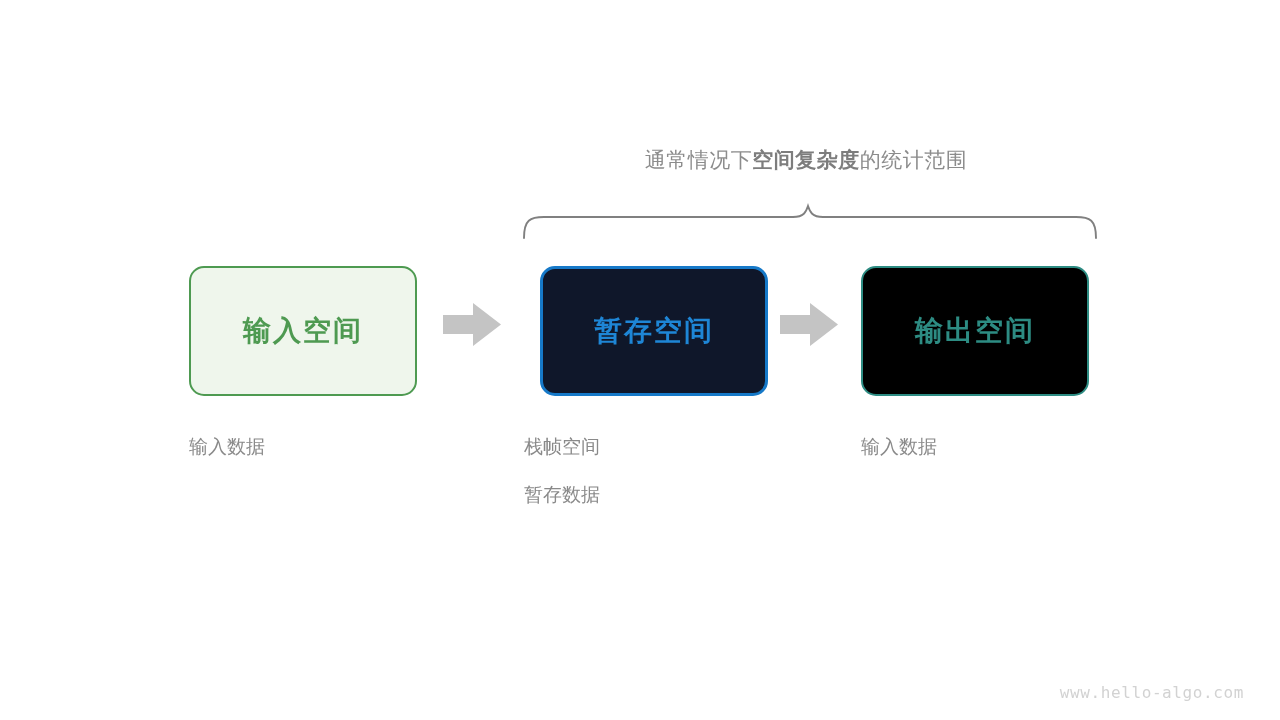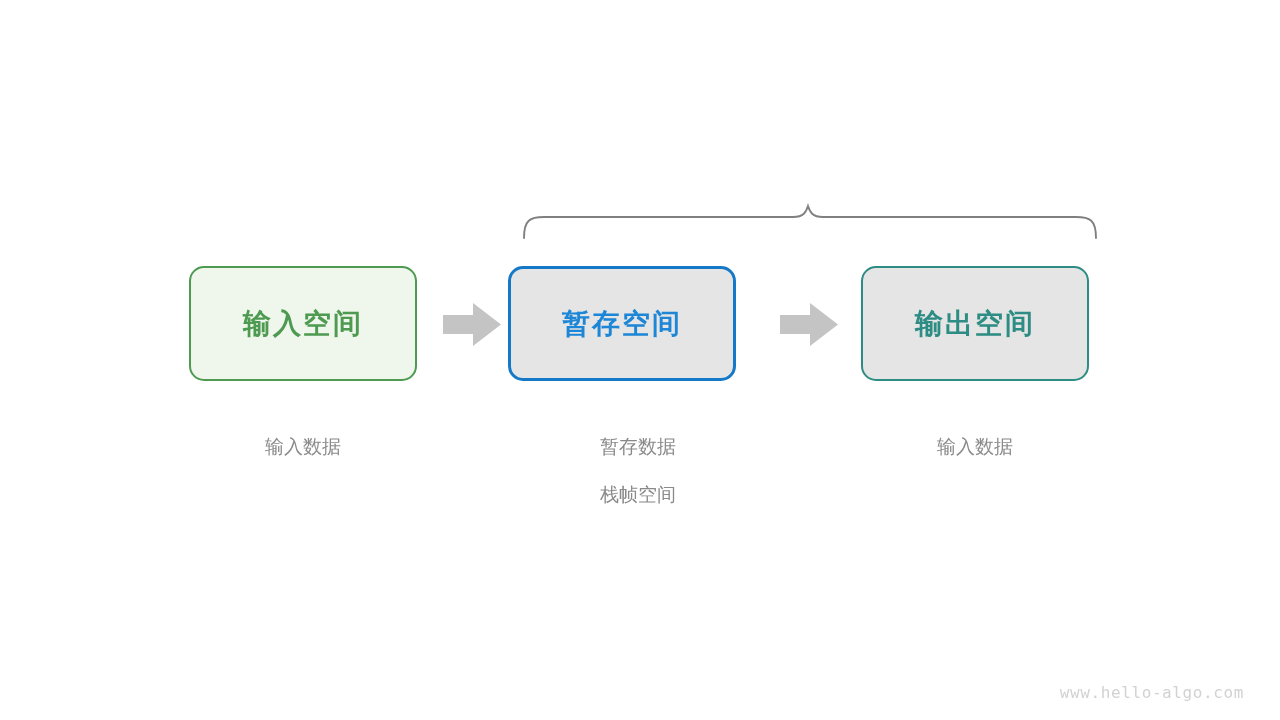--- a/index.html
+++ b/index.html
@@ -49,65 +49,64 @@
     top: 196px;
     width: 600px;
     height: 56px;
   }
 
   
   .box {
     position: absolute;
     top: 266px;
     width: 228px;
-    height: 115px;
+    height: 130px;
     border-radius: 15px;
     box-sizing: border-box;
     display: flex;
     align-items: center;
     justify-content: center;
     font-size: 28px;
     font-weight: bold;
     letter-spacing: 2px;
   }
   .box-input {
     left: 189px;
     border: 2px solid #4e9a51;
     background: #eff6ec;
     color: #4e9a51;
   }
   .box-temp {
-    left: 508px;
+    left: 540px;
     border: 3px solid #1679c8;
-    background: #e5e5e5;
+    background: #0f172a;
     color: #1e86d6;
   }
   .box-output {
     left: 861px;
     border: 2px solid #2d8c83;
-    background: #e5e5e5;
+    background: #000000;
     color: #2d8c83;
   }
 
   
   .arrow {
     position: absolute;
     top: 303px;
     width: 58px;
     height: 43px;
   }
   .arrow-1 { left: 443px; }
   .arrow-2 { left: 780px; }
 
   
   .col-captions {
     position: absolute;
     top: 423px;
     width: 228px;
-    text-align: center;
     font-size: 19px;
     color: #8a8a8a;
     line-height: 48px;
   }
   .col-1 { left: 189px; }
   .col-2 { left: 524px; }
   .col-3 { left: 861px; }
   .col-captions div { white-space: nowrap; }
 
   
@@ -119,20 +118,25 @@
     font-size: 16px;
     color: #d2d2d2;
     letter-spacing: 0.6px;
   }
 </style>
 </head>
 <body>
 
 <div class="canvas">
 
+  <div class="brace-caption">
+    <span class="brace-caption-inner">
+      <span class="cap-part">通常情况下</span><span class="cap-strong">空间复杂度</span><span class="cap-part">的统计范围</span>
+    </span>
+  </div>
 
   <svg class="brace-svg" viewBox="0 0 600 56">
     <path d="M 14 42 C 14 24, 20 21, 34 21 L 283 21 C 294 21, 296 16, 298 10
              C 300 16, 302 21, 313 21 L 566 21 C 580 21, 586 24, 586 42" fill="none" stroke="#808080" stroke-width="1.9" stroke-linecap="round"></path>
   </svg>
 
   <div class="box box-input">
     <span>输入空间</span>
   </div>
   <div class="box box-temp">
@@ -146,22 +150,22 @@
     <polygon points="0,12 30,12 30,0 58,21.5 30,43 30,31 0,31" fill="#c4c4c4"></polygon>
   </svg>
   <svg class="arrow arrow-2" viewBox="0 0 58 43">
     <polygon points="0,12 30,12 30,0 58,21.5 30,43 30,31 0,31" fill="#c4c4c4"></polygon>
   </svg>
 
   <div class="col-captions col-1">
     <div>输入数据</div>
   </div>
   <div class="col-captions col-2">
+    <div>栈帧空间</div>
     <div>暂存数据</div>
-    <div>栈帧空间</div>
   </div>
   <div class="col-captions col-3">
     <div>输入数据</div>
   </div>
 
   <div class="watermark">www.hello-algo.com</div>
 
 </div>
 
 </body></html>

